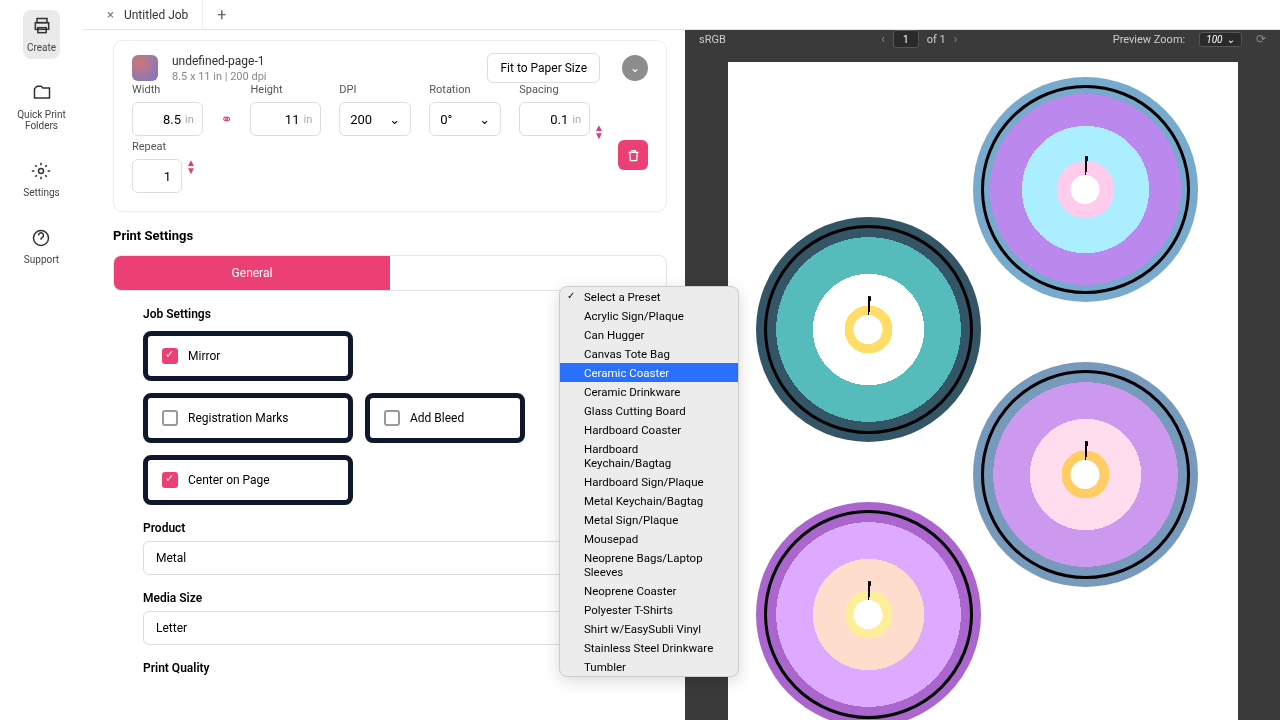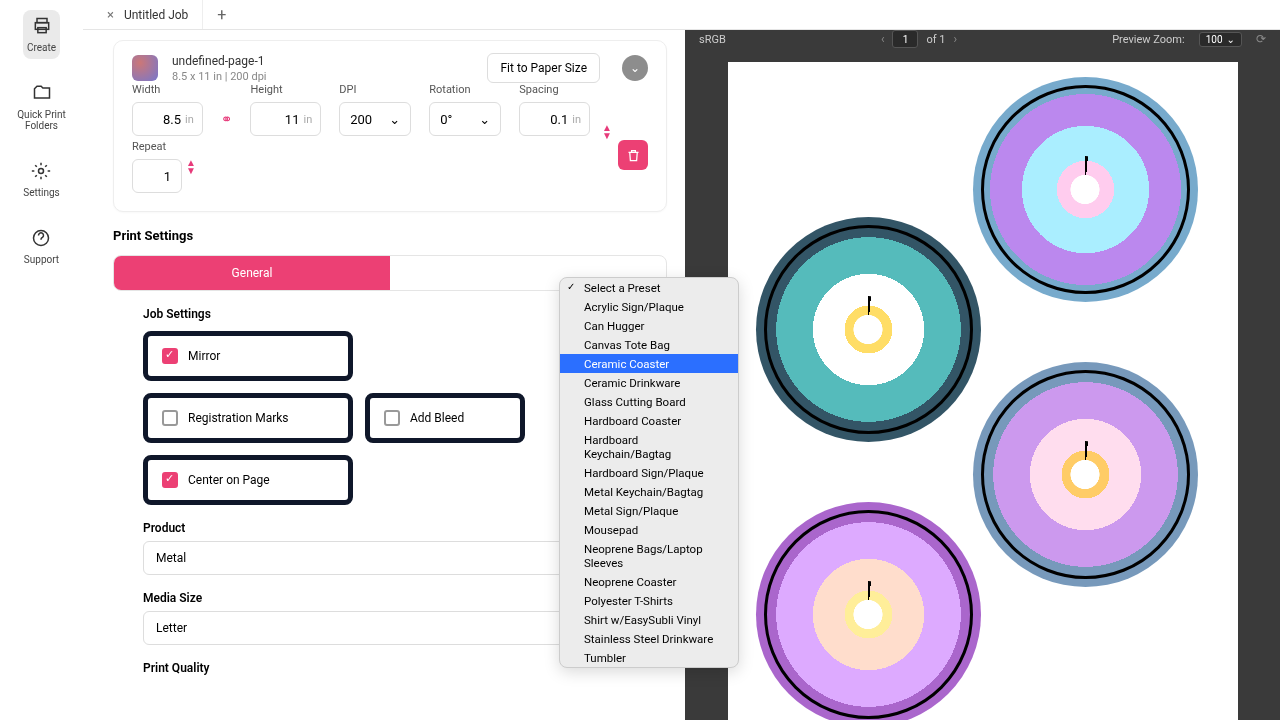--- a/index.html
+++ b/index.html
@@ -50,30 +50,30 @@
 .sub-title { font-size: 12px; font-weight: 600; margin: 6px 0 10px 30px; }
 .check-grid { display: flex; flex-wrap: wrap; gap: 12px; padding: 0 30px; }
 .check-box { width: 210px; border: 5px solid #0f172a; border-radius: 8px; padding: 12px 14px; font-size: 12px; display: flex; align-items: center; gap: 10px; }
 .chk { width: 16px; height: 16px; border: 2px solid #999; border-radius: 3px; cursor: pointer; }
 .chk.on { background: #ec4074; border-color: #ec4074; position: relative; }
 .chk.on::after { content: "✓"; color: #fff; font-size: 11px; position: absolute; left: 1px; top: -2px; }
 
 .field-label { font-size: 12px; font-weight: 600; margin: 16px 0 6px 30px; }
 .select-field { margin: 0 30px; border: 1px solid #ddd; border-radius: 6px; height: 34px; display: flex; align-items: center; justify-content: space-between; padding: 0 12px; font-size: 12px; cursor: pointer; }
 
-.dropdown { position: absolute; left: 559px; top: 277px; width: 180px; background: #ececec; border: 1px solid #ccc; border-radius: 8px; box-shadow: 0 4px 16px rgba(0,0,0,0.15); font-size: 11.5px; overflow: hidden; z-index: 50; }
+.dropdown { position: absolute; left: 559px; top: 286px; width: 180px; background: #ececec; border: 1px solid #ccc; border-radius: 8px; box-shadow: 0 4px 16px rgba(0,0,0,0.15); font-size: 11.5px; overflow: hidden; z-index: 50; }
 .dropdown .dd-item { padding: 2.5px 14px 2.5px 24px; cursor: pointer; position: relative; }
 .dropdown .dd-item.sel-item::before { content: "✓"; position: absolute; left: 7px; font-size: 10px; }
 .dropdown .dd-item.hl { background: #2b6fff; color: #fff; }
 
 .preview-bar { height: 30px; background: #3a3a3a; color: #ccc; font-size: 11px; display: flex; align-items: center; padding: 0 14px; gap: 14px; }
 .preview-bar .spacer { flex: 1; }
 .page-nav { display: flex; align-items: center; gap: 8px; }
 .page-num { background: #2a2a2a; border: 1px solid #555; border-radius: 3px; width: 26px; height: 18px; text-align: center; font-size: 10px; color: #fff; line-height: 18px; }
-.zoom-sel { background: #2a2a2a; border: 1px solid #555; border-radius: 3px; padding: 1px 6px; font-size: 10px; color: #fff; display: flex; align-items: center; gap: 4px; }
+.zoom-sel { background: #2a2a2a; border: 1px solid #555; border-radius: 3px; padding: 1px 6px; font-size: 10px; color: #fff; display: flex; align-items: center; gap: 4px; font-style: italic; }
 .nav-arrow { color: #888; cursor: pointer; font-size: 12px; }
 
 .preview-area { flex: 1; background: #3a3a3a; display: flex; align-items: flex-start; justify-content: center; padding: 14px 0; }
 .paper { width: 510px; height: 660px; background: #fff; position: relative; }
 .mandala { position: absolute; border-radius: 50%; }
 .m1 { width: 225px; height: 225px; left: 245px; top: 15px; background: radial-gradient(circle at 50% 50%, #fce 0 18%, #aef 18% 40%, #b8e 40% 60%, #7ac 60% 100%); }
 .m2 { width: 225px; height: 225px; left: 28px; top: 155px; background: radial-gradient(circle at 50% 50%, #fd6 0 15%, #fff 15% 35%, #5bb 35% 58%, #356 58% 100%); }
 .m3 { width: 225px; height: 225px; left: 245px; top: 300px; background: radial-gradient(circle at 50% 50%, #fc6 0 15%, #fde 15% 35%, #c9e 35% 58%, #79b 58% 100%); }
 .m4 { width: 225px; height: 225px; left: 28px; top: 440px; background: radial-gradient(circle at 50% 50%, #fe9 0 15%, #fdc 15% 35%, #daf 35% 58%, #a6c 58% 100%); }
 .mandala::after { content:""; position:absolute; inset:8px; border-radius:50%; border: 3px solid #000; }
@@ -168,21 +168,21 @@
           </div>
           <div class="dim-col">
             <span class="dim-label">Rotation</span>
             <div class="sel">
                 <span>0°</span>
                 <span>⌄</span>
               </div>
           </div>
           <div class="dim-col">
             <span class="dim-label">Spacing</span>
-            <div style="display:flex;gap:12px;">
+            <div style="display:flex;gap:4px;">
               <div class="num-input">
                   <input value="0.1" style="">
                   <span class="unit">in</span>
                 </div>
               <div class="stepper">
                   <span>▲</span>
                   <span>▼</span>
                 </div>
             </div>
           </div>

